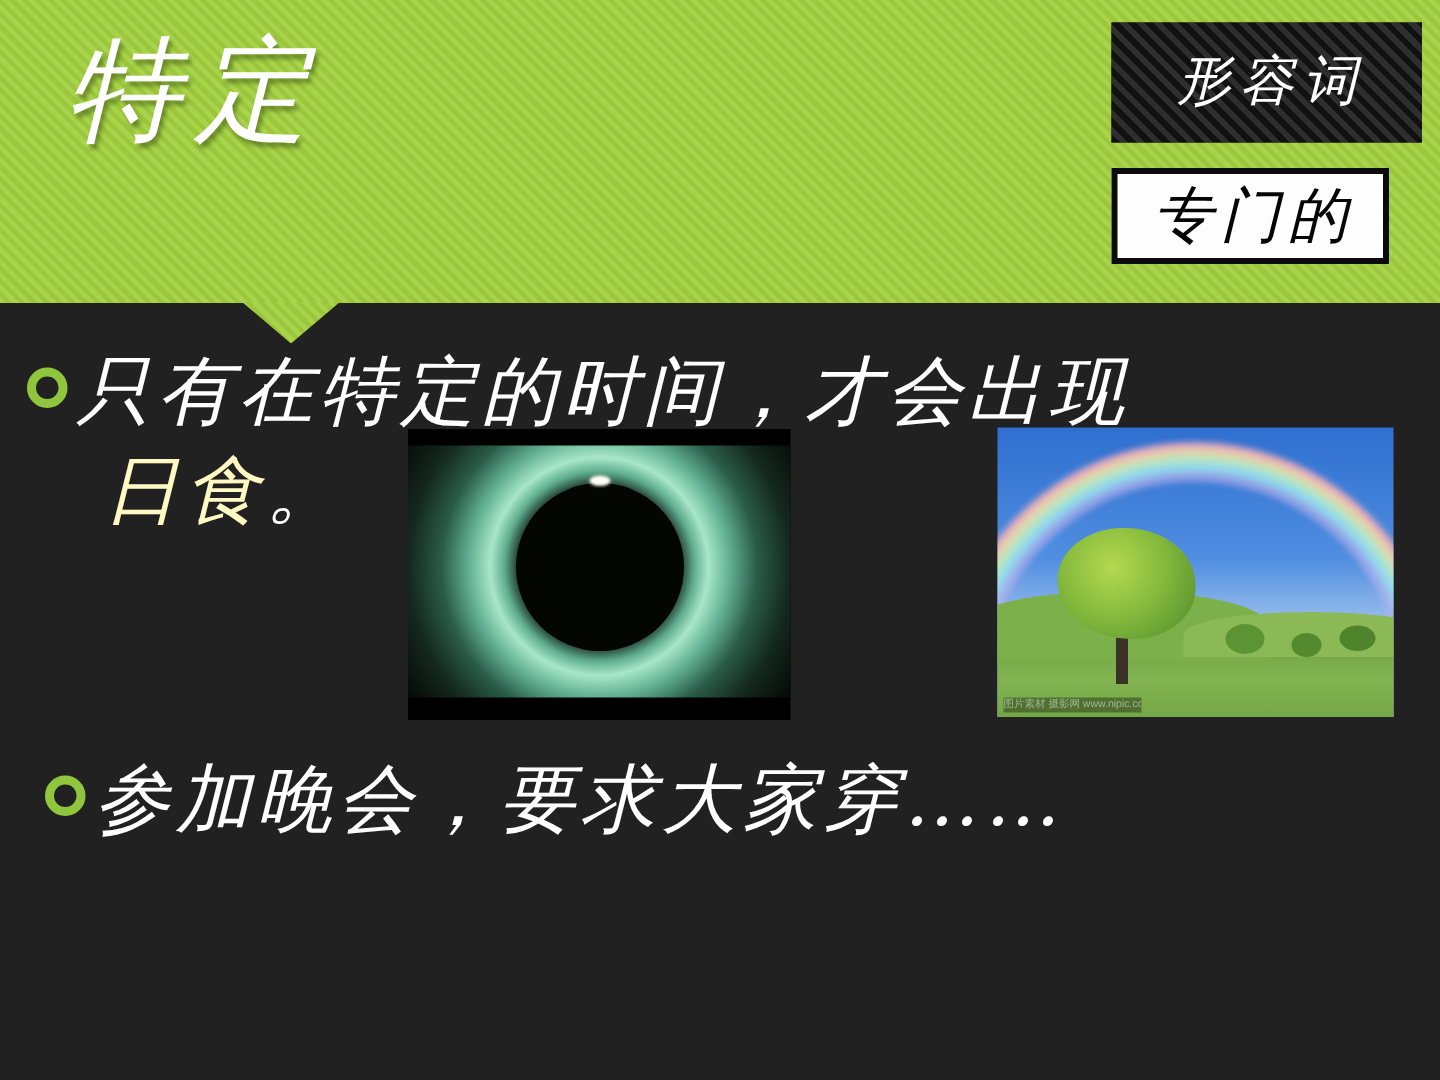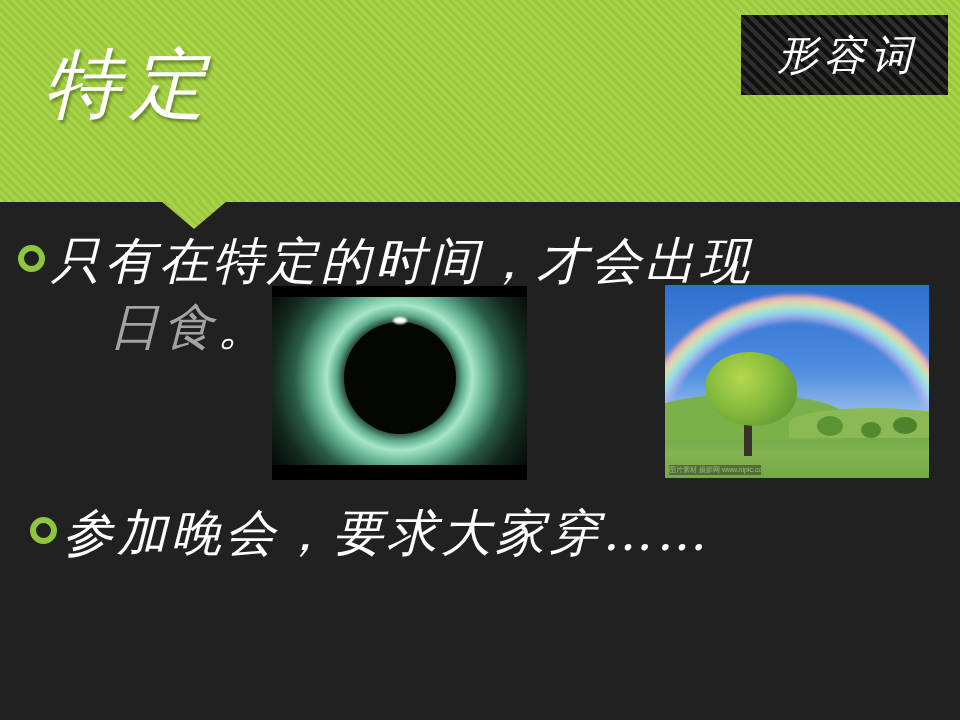--- a/index.html
+++ b/index.html
@@ -51,21 +51,20 @@
     top: 12px;
     font-family: "DejaVu Serif", "Liberation Serif", serif;
     font-size: 76px;
     line-height: 96px;
     letter-spacing: 10px;
     color: #ffffff;
     font-style: italic;
     font-weight: normal;
     text-shadow: 2px 3px 3px rgba(40,60,10,0.45);
     white-space: nowrap;
-    margin-top: 24px;
   }
 
   
   .tag-dark {
     position: absolute;
     left: 741px;
     top: 15px;
     width: 207px;
     height: 80px;
     background-color: #0a0a0a;
@@ -74,21 +73,21 @@
       #111111 0px, #111111 4px,
       #2e2e2e 4px, #2e2e2e 8px
     );
     display: flex;
     align-items: center;
     justify-content: center;
     box-sizing: border-box;
   }
   .tag-dark-text {
     font-family: "DejaVu Serif", "Liberation Serif", serif;
-    font-size: 41px;
+    font-size: 36px;
     line-height: 48px;
     letter-spacing: 6px;
     color: #ffffff;
     font-style: italic;
     white-space: nowrap;
     text-indent: 6px;
   }
 
   .tag-light {
     position: absolute;
@@ -138,21 +137,21 @@
   .bullet-line {
     font-family: "DejaVu Serif", "Liberation Serif", serif;
     font-size: 50px;
     line-height: 66px;
     letter-spacing: 4px;
     color: #ffffff;
     font-style: italic;
     white-space: nowrap;
   }
   .bullet-line.indent { text-indent: 18px; }
-  .hl-cyan { color: #a3a3a3; margin-left: 40px; }
+  .hl-cyan { color: #fef9c3; }
 
   
   .photo-eclipse {
     position: absolute;
     left: 272px;
     top: 286px;
     width: 255px;
     height: 194px;
     background: #000000;
     overflow: hidden;
@@ -313,20 +312,23 @@
 
   <div class="banner"></div>
   <div class="banner-tail-stripes"></div>
 
   <div class="slide-title">特定</div>
 
   <div class="tag-dark">
     <span class="tag-dark-text">形容词</span>
   </div>
 
+  <div class="tag-light">
+    <span class="tag-light-text">专门的</span>
+  </div>
 
   <div class="bullet-row" id="bullet-1">
     <div class="bullet-ring"></div>
     <div class="bullet-body">
       <div class="bullet-line">只有在特定的时间，才会出现</div>
       <div class="bullet-line indent"><span class="hl-cyan">日食</span><span>。</span></div>
     </div>
   </div>
 
   <div class="photo-eclipse">

